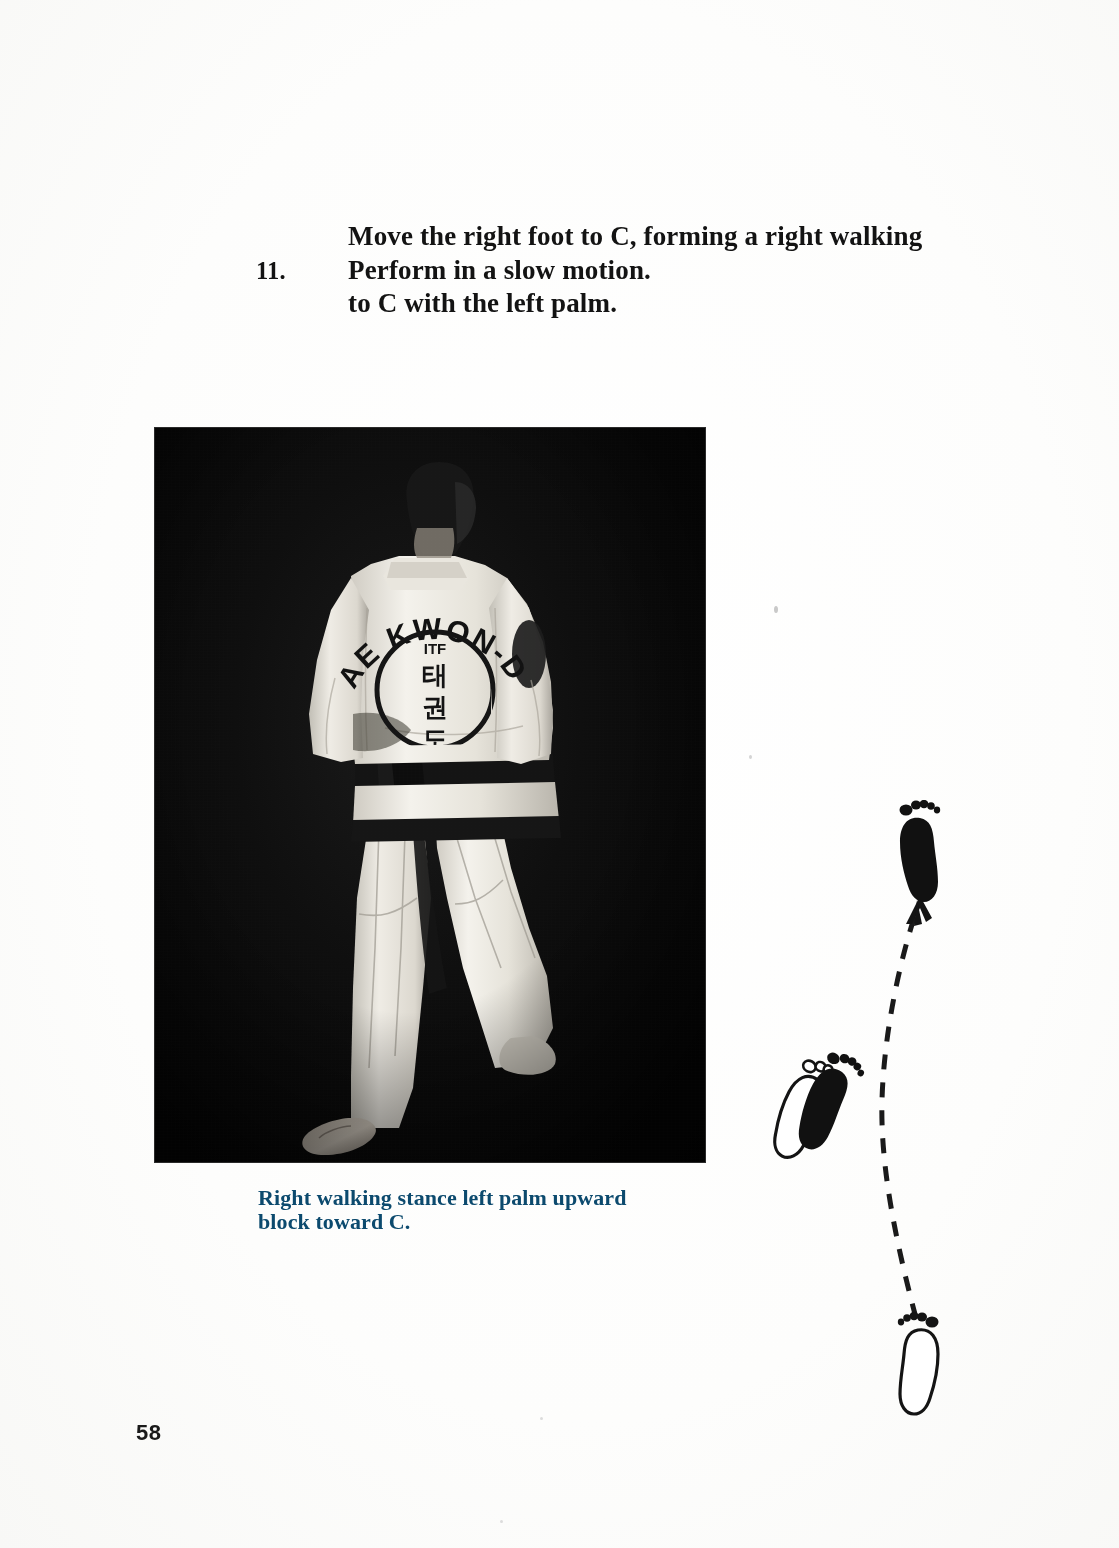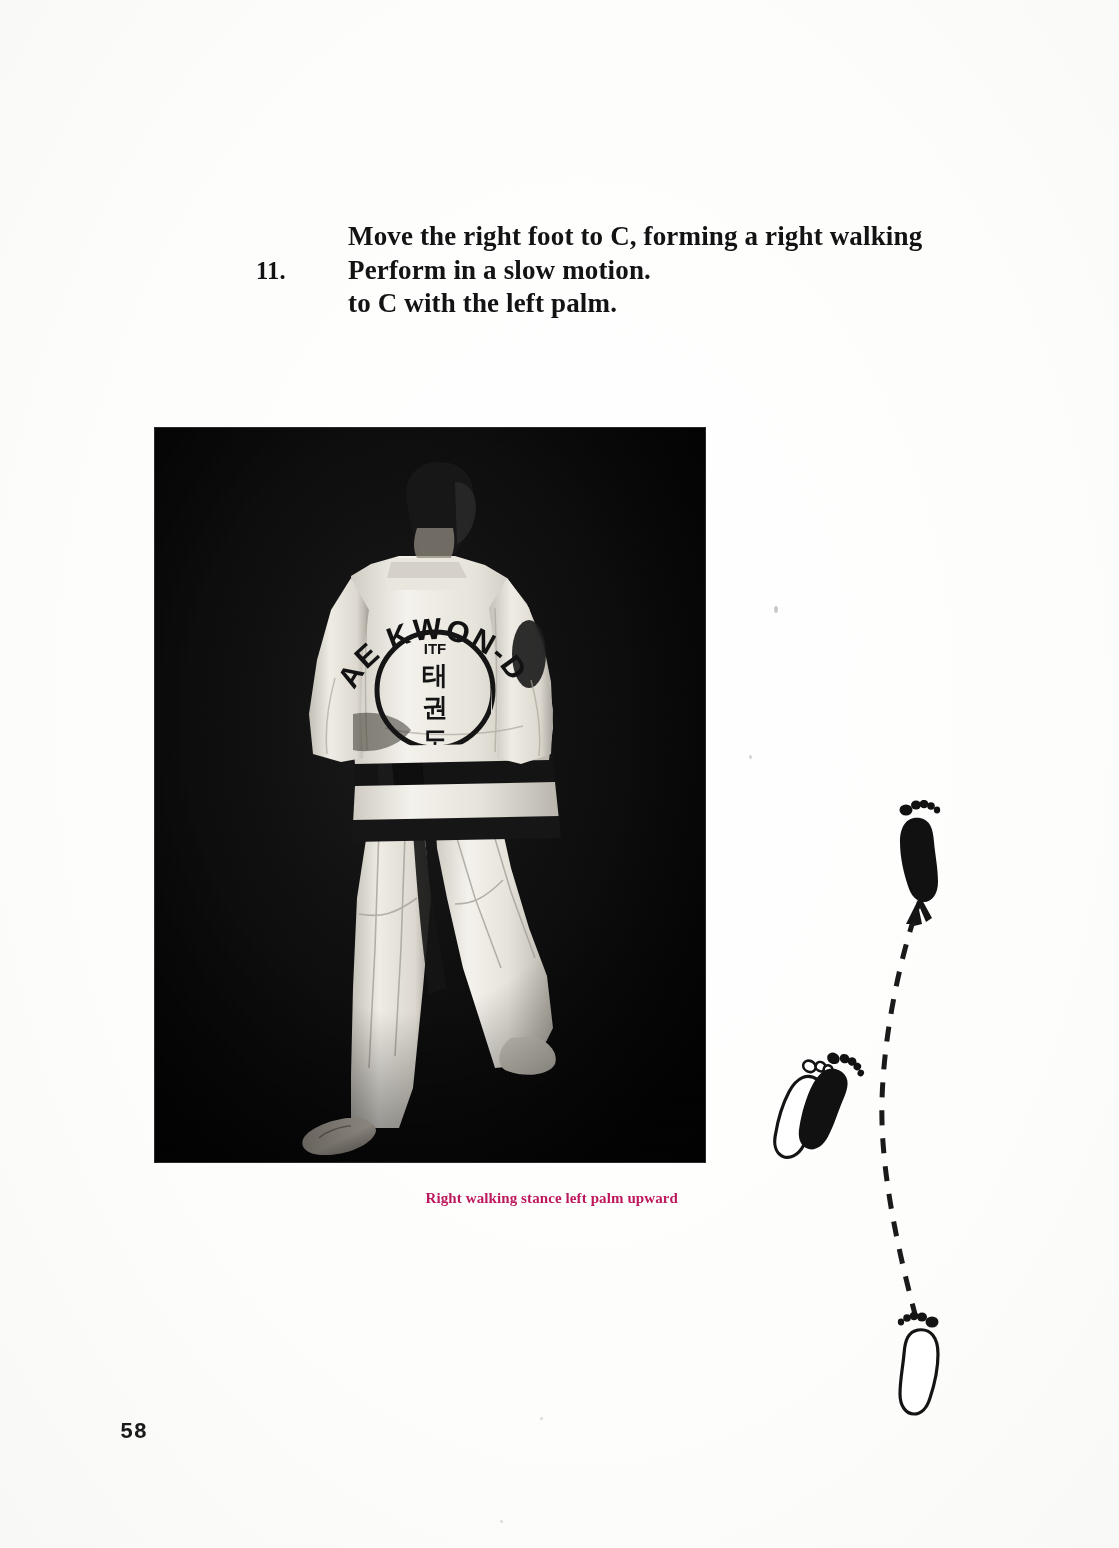--- a/index.html
+++ b/index.html
@@ -85,44 +85,43 @@
 
   
   .figure { position: absolute; left: 0; top: 0; width: 550px; height: 734px; }
 
   
   .caption {
     position: absolute;
     left: 258px;
     top: 1186px;
     width: 420px;
-    font-size: 15px;
+    font-size: 22px;
     font-weight: bold;
     line-height: 24px;
-    color: #be185d;
+    color: #0c4a6e;
     letter-spacing: 0.1px;
-    text-align: right;
   }
   .caption-line { display: block; white-space: nowrap; }
 
   
   .diagram {
     position: absolute;
     left: 770px;
     top: 800px;
     width: 220px;
     height: 620px;
   }
 
   
   .page-number {
     position: absolute;
-    left: 120px;
+    left: 136px;
     top: 1420px;
-    font-family: Liberation Mono, monospace;
+    font-family: Liberation Sans, sans-serif;
     font-size: 22px;
     font-weight: bold;
     color: #1a1a1a;
     letter-spacing: .5px;
   }
 
   
   .speck { position: absolute; background: #cfcfcf; border-radius: 50%; }
 </style>
 </head>
@@ -263,20 +262,21 @@
     <path d="M300 54 C 316 54 324 70 320 88 C 318 102 310 112 302 116 Z" fill="#2a2a2a" opacity=".8"></path>
 
     <rect x="0" y="0" width="550" height="734" fill="url(#vign)"></rect>
   </svg>
 
   <div class="photo-noise"></div>
 </div>
 
 <div class="caption">
   <span class="caption-line">Right walking stance left palm upward</span>
+  <span class="caption-line">block toward C.</span>
 </div>
 
 <div class="diagram">
   <svg width="220" height="620" viewBox="0 0 220 620">
     <defs>
 
       <g id="footShape">
         <path d="M0,0
                  C -13,-2 -20,8 -20,24
                  C -20,40 -16,56 -12,68

